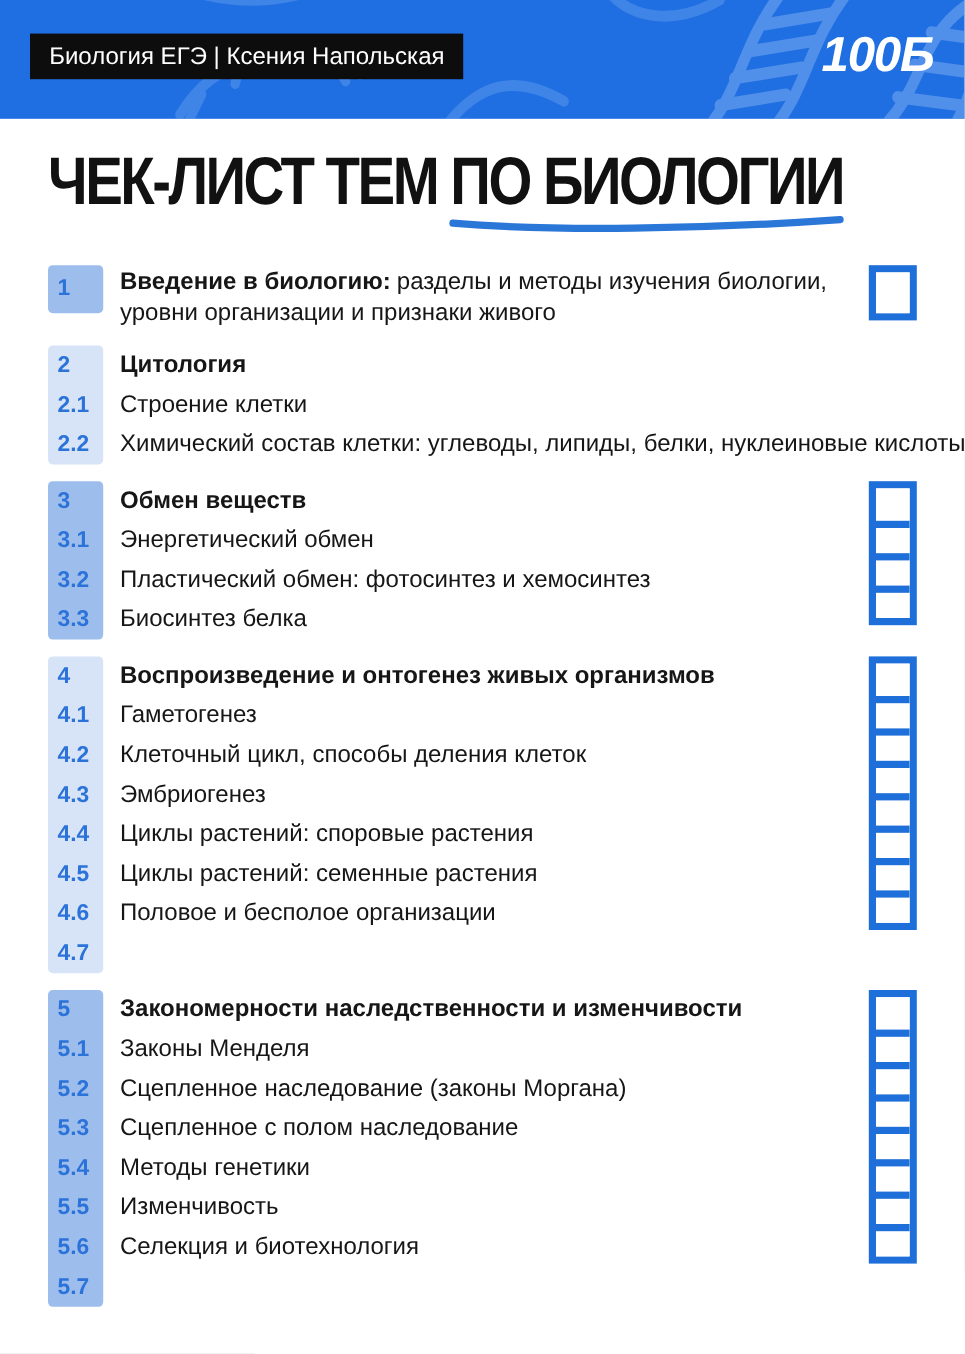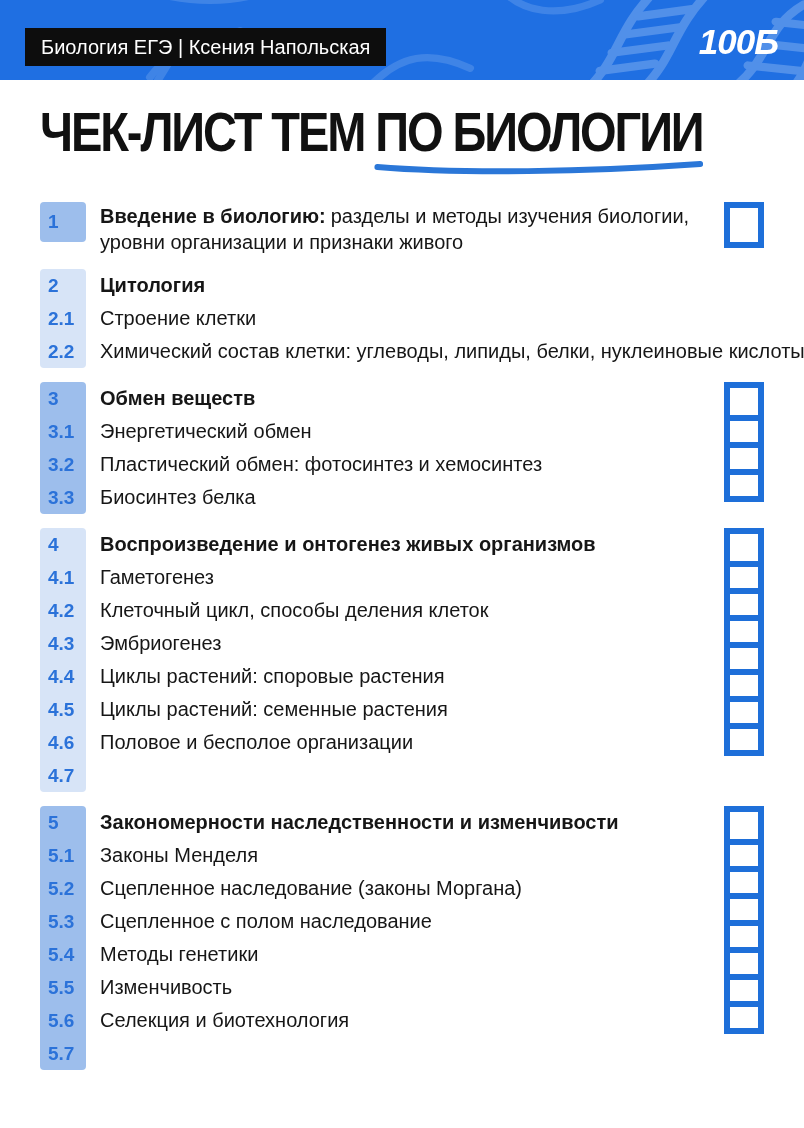--- a/index.html
+++ b/index.html
@@ -9,36 +9,36 @@
     width:804px; height:1128px;
     background:#ffffff;
     font-family:"Liberation Sans", sans-serif;
     overflow:hidden;
     margin:0 auto;
   }
 
   
   .header {
     position:relative;
-    height:80px;
+    height:99px;
     background:#1f6fe2;
     overflow:hidden;
   }
   .dna-decor { position:absolute; inset:0; width:100%; height:100%; }
   .brand-box {
     position:absolute; left:25px; top:28px;
     height:38px; padding:0 16px;
     background:#0d0d0d;
     display:flex; align-items:center;
     color:#ffffff; font-size:20px; font-weight:400;
     white-space:nowrap;
   }
   .logo {
     position:absolute; right:26px; top:22px;
-    color:#ffffff; font-size:35px; font-weight:bold; font-style:italic;
+    color:#ffffff; font-size:41px; font-weight:bold; font-style:italic;
     letter-spacing:-1px;
     text-align:right;
   }
 
   
   .content { padding:24px 40px 0 40px; }
 
   .page-title {
     font-size:56px; line-height:1.0;
     font-weight:bold; color:#111111;

